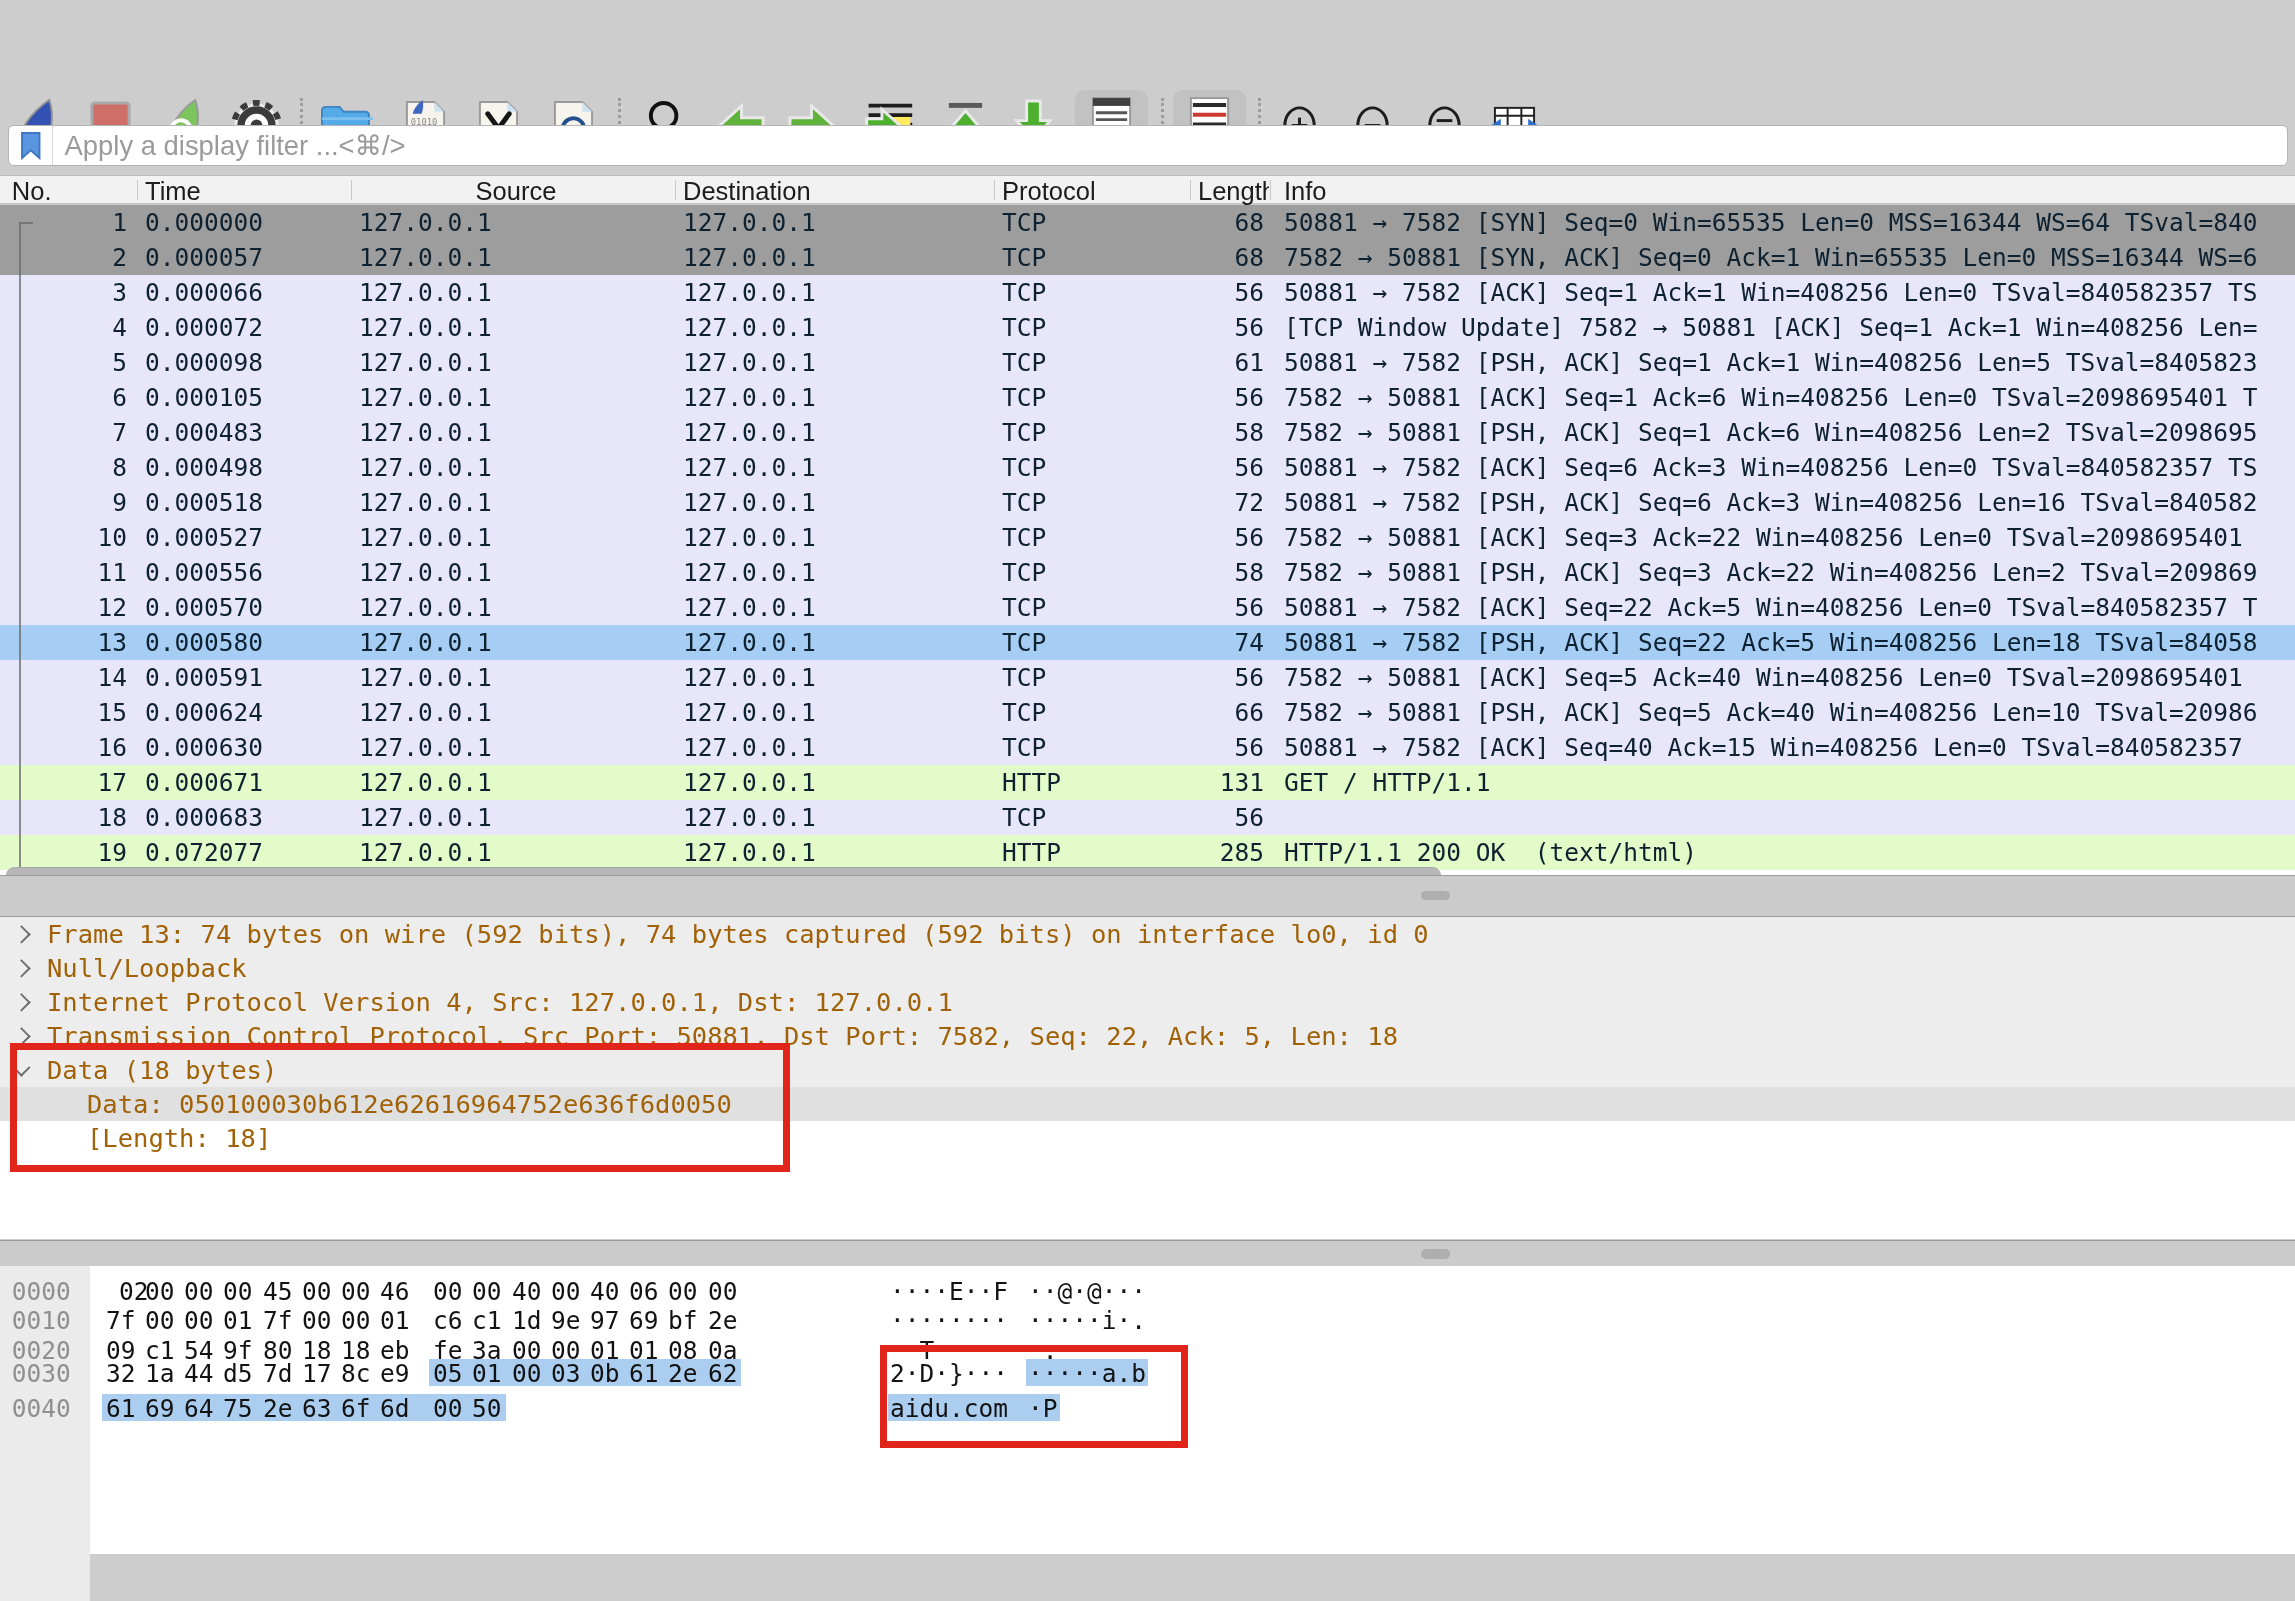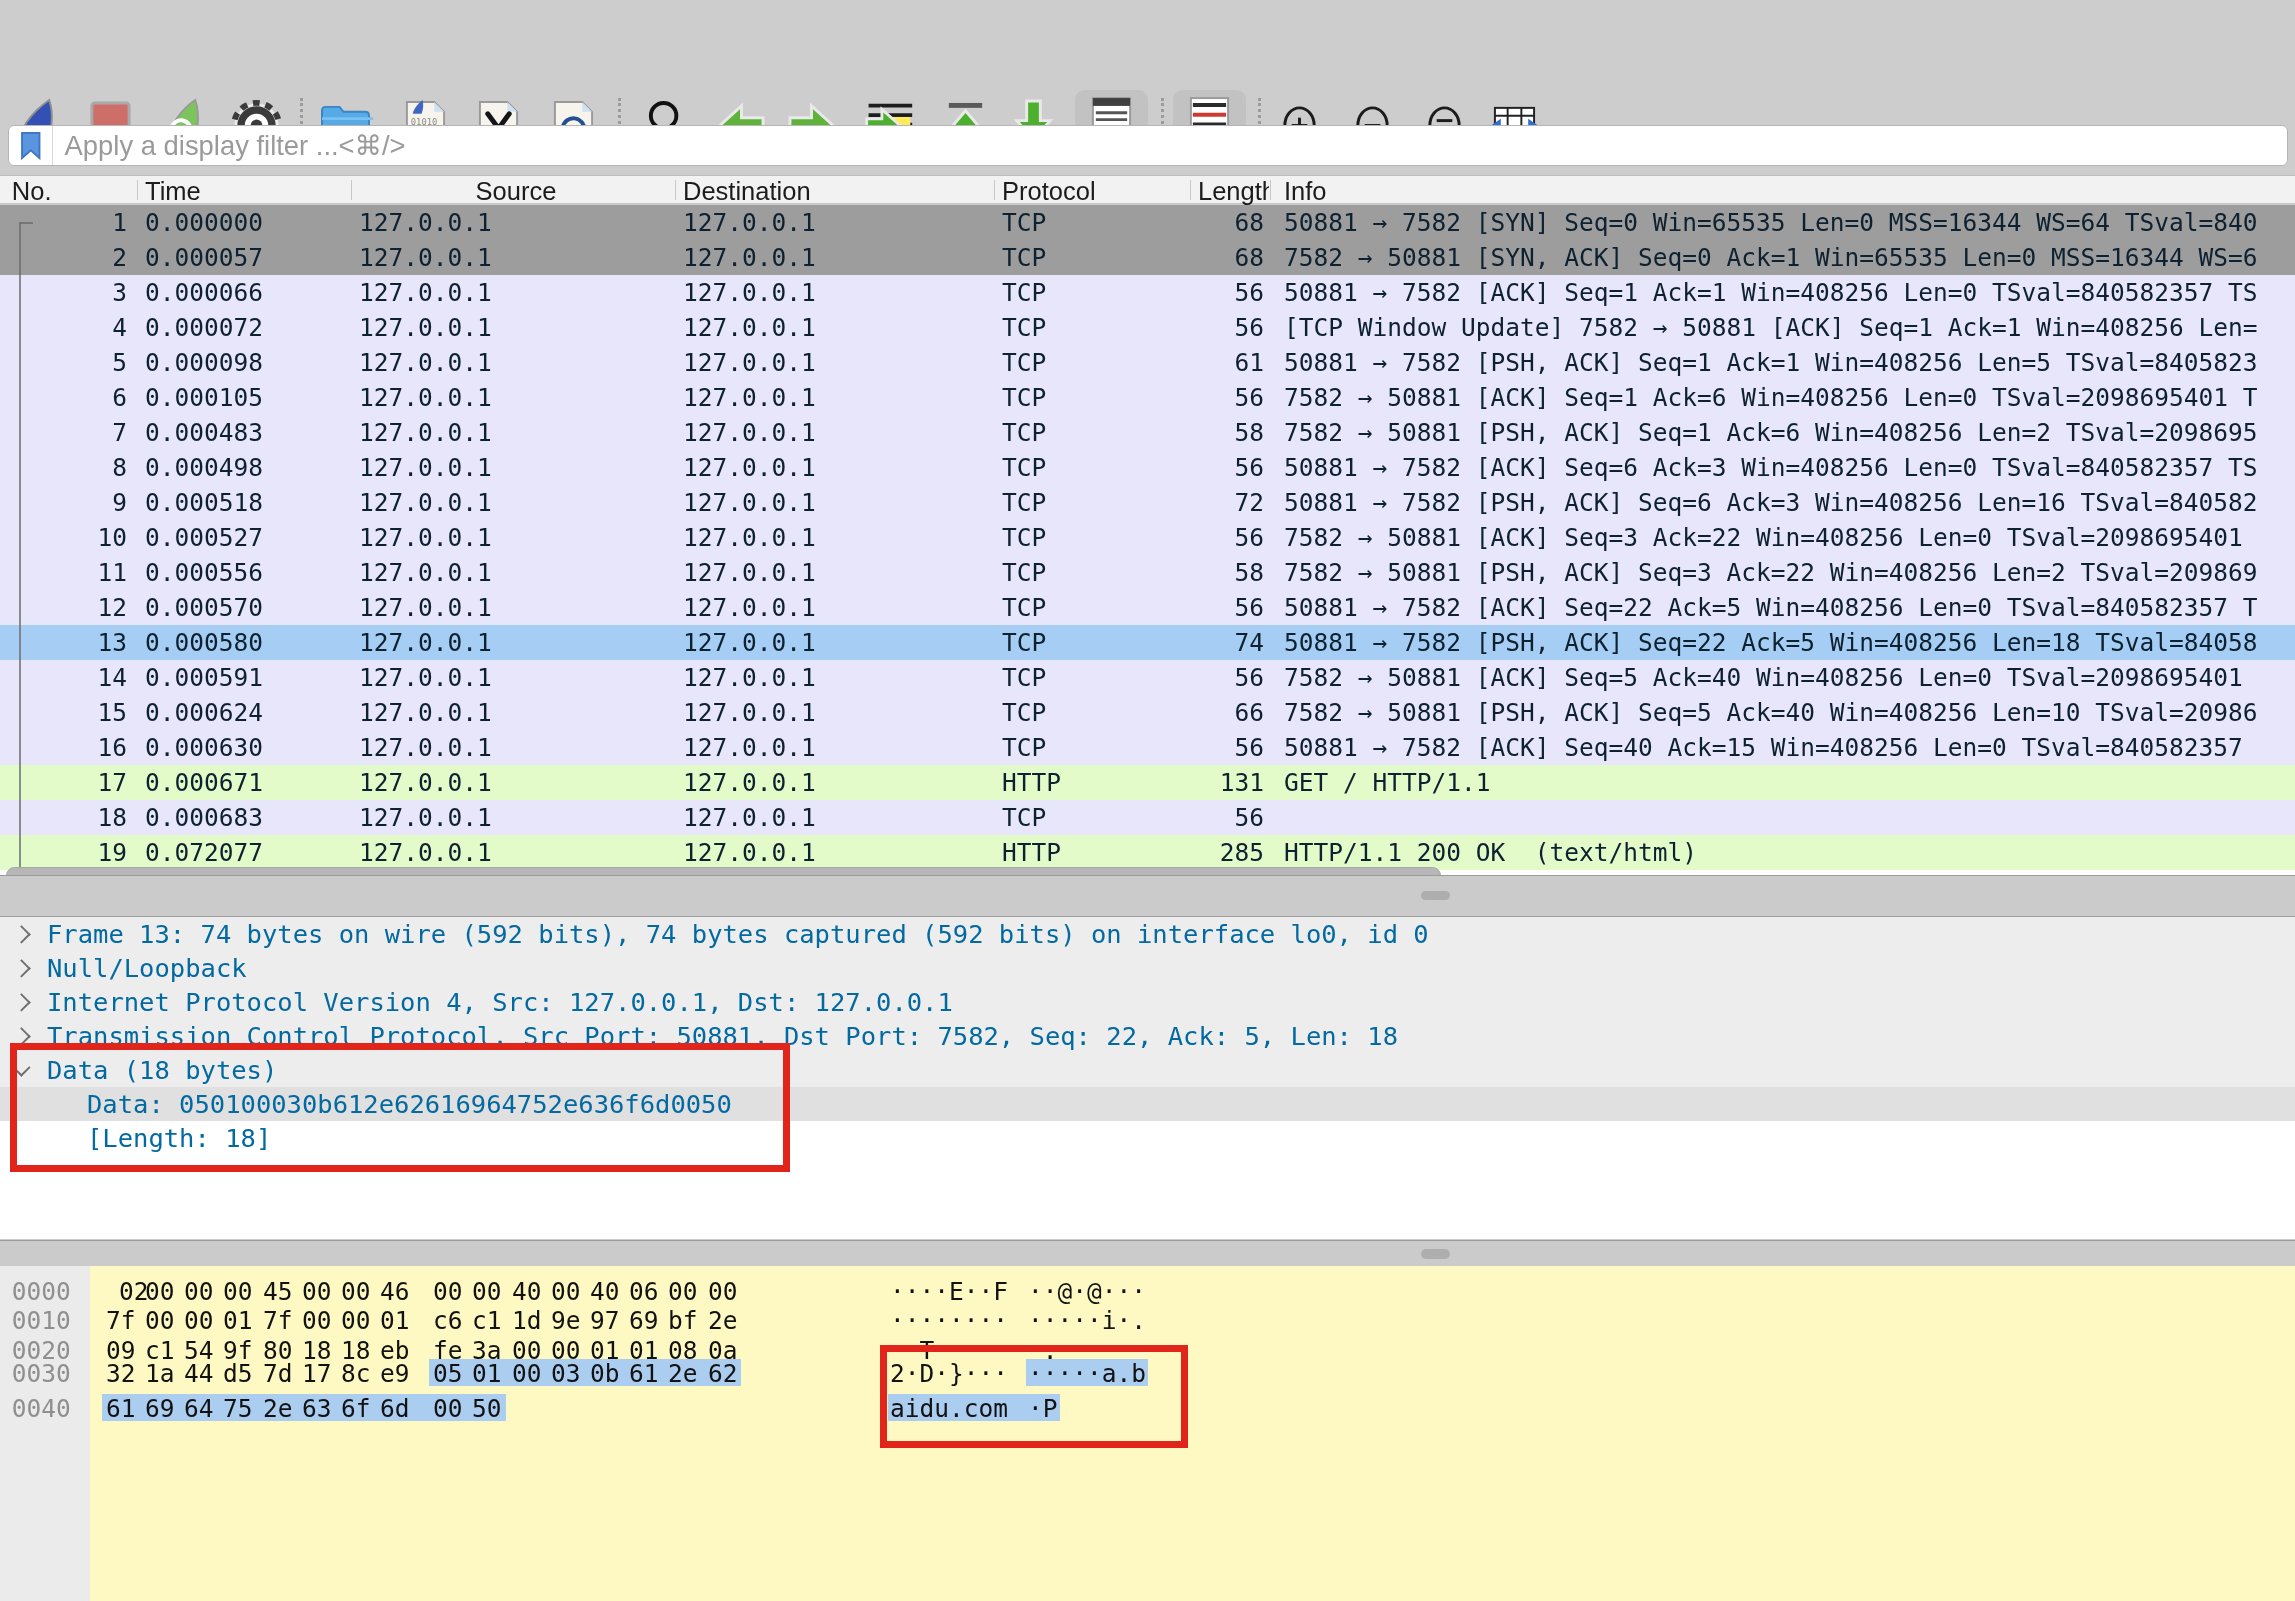--- a/index.html
+++ b/index.html
@@ -53,32 +53,32 @@
 
   
   .splitter{position:absolute;left:0;width:100%;background:#cbcbcb;border-top:1px solid #9b9b9b;border-bottom:1px solid #9e9e9e;box-sizing:border-box;}
   .s1{top:875px;height:42px;}
   .s2{top:1240px;height:26.5px;}
   .grip{position:absolute;left:1421px;width:29px;height:9.8px;border-radius:4.9px;background:#aeaeae;}
   .s1 .grip{top:14.7px;} .s2 .grip{top:7.8px;}
 
   
   .details{position:absolute;left:0;top:917px;width:100%;height:322px;background:#ffffff;}
-  .dlrow{position:relative;width:100%;height:34px;font-size:25.5px;color:#0369a1;}
+  .dlrow{position:relative;width:100%;height:34px;font-size:25.5px;color:#a16207;}
   .dlrow.dl-shade{background:#ededed;}
   .dlrow.dl-sel{background:#e0e0e0;}
   .dlrow .dtext{position:absolute;top:2px;white-space:pre;}
   .ind0{left:47px;} .ind1{left:87px;}
   .chev{position:absolute;left:14.7px;top:10.8px;width:10.8px;height:10.8px;
         border-right:2.9px solid #6f6f6f;border-bottom:2.9px solid #6f6f6f;}
   .chev.collapsed{transform:rotate(-45deg);}
   .chev.expanded{transform:rotate(45deg);top:7.8px;}
 
   
-  .hexpane{position:absolute;left:0;top:1266px;width:100%;height:335px;background:#fef9c3;}
+  .hexpane{position:absolute;left:0;top:1266px;width:100%;height:288px;background:#ffffff;}
   .hex-gutter{position:absolute;left:0;top:0;width:90px;height:335px;background:#ebebeb;}
   .hexrow{position:absolute;left:0;width:100%;height:29px;font-size:24.5px;}
   .hexrow .off{position:absolute;left:11.8px;top:1px;color:#8f8f8f;}
   .hexrow .byte{position:absolute;top:1px;width:31px;color:#121212;white-space:pre;}
   .hexrow .asc{position:absolute;top:1px;color:#121212;white-space:pre;}
   .hlband{position:absolute;top:1px;height:27.4px;background:var(--hex_selection);}
   .hexrow .fg{z-index:1;}
 
   
   .redbox{position:absolute;border:7.8px solid var(--annotation);box-sizing:border-box;z-index:30;pointer-events:none;}

